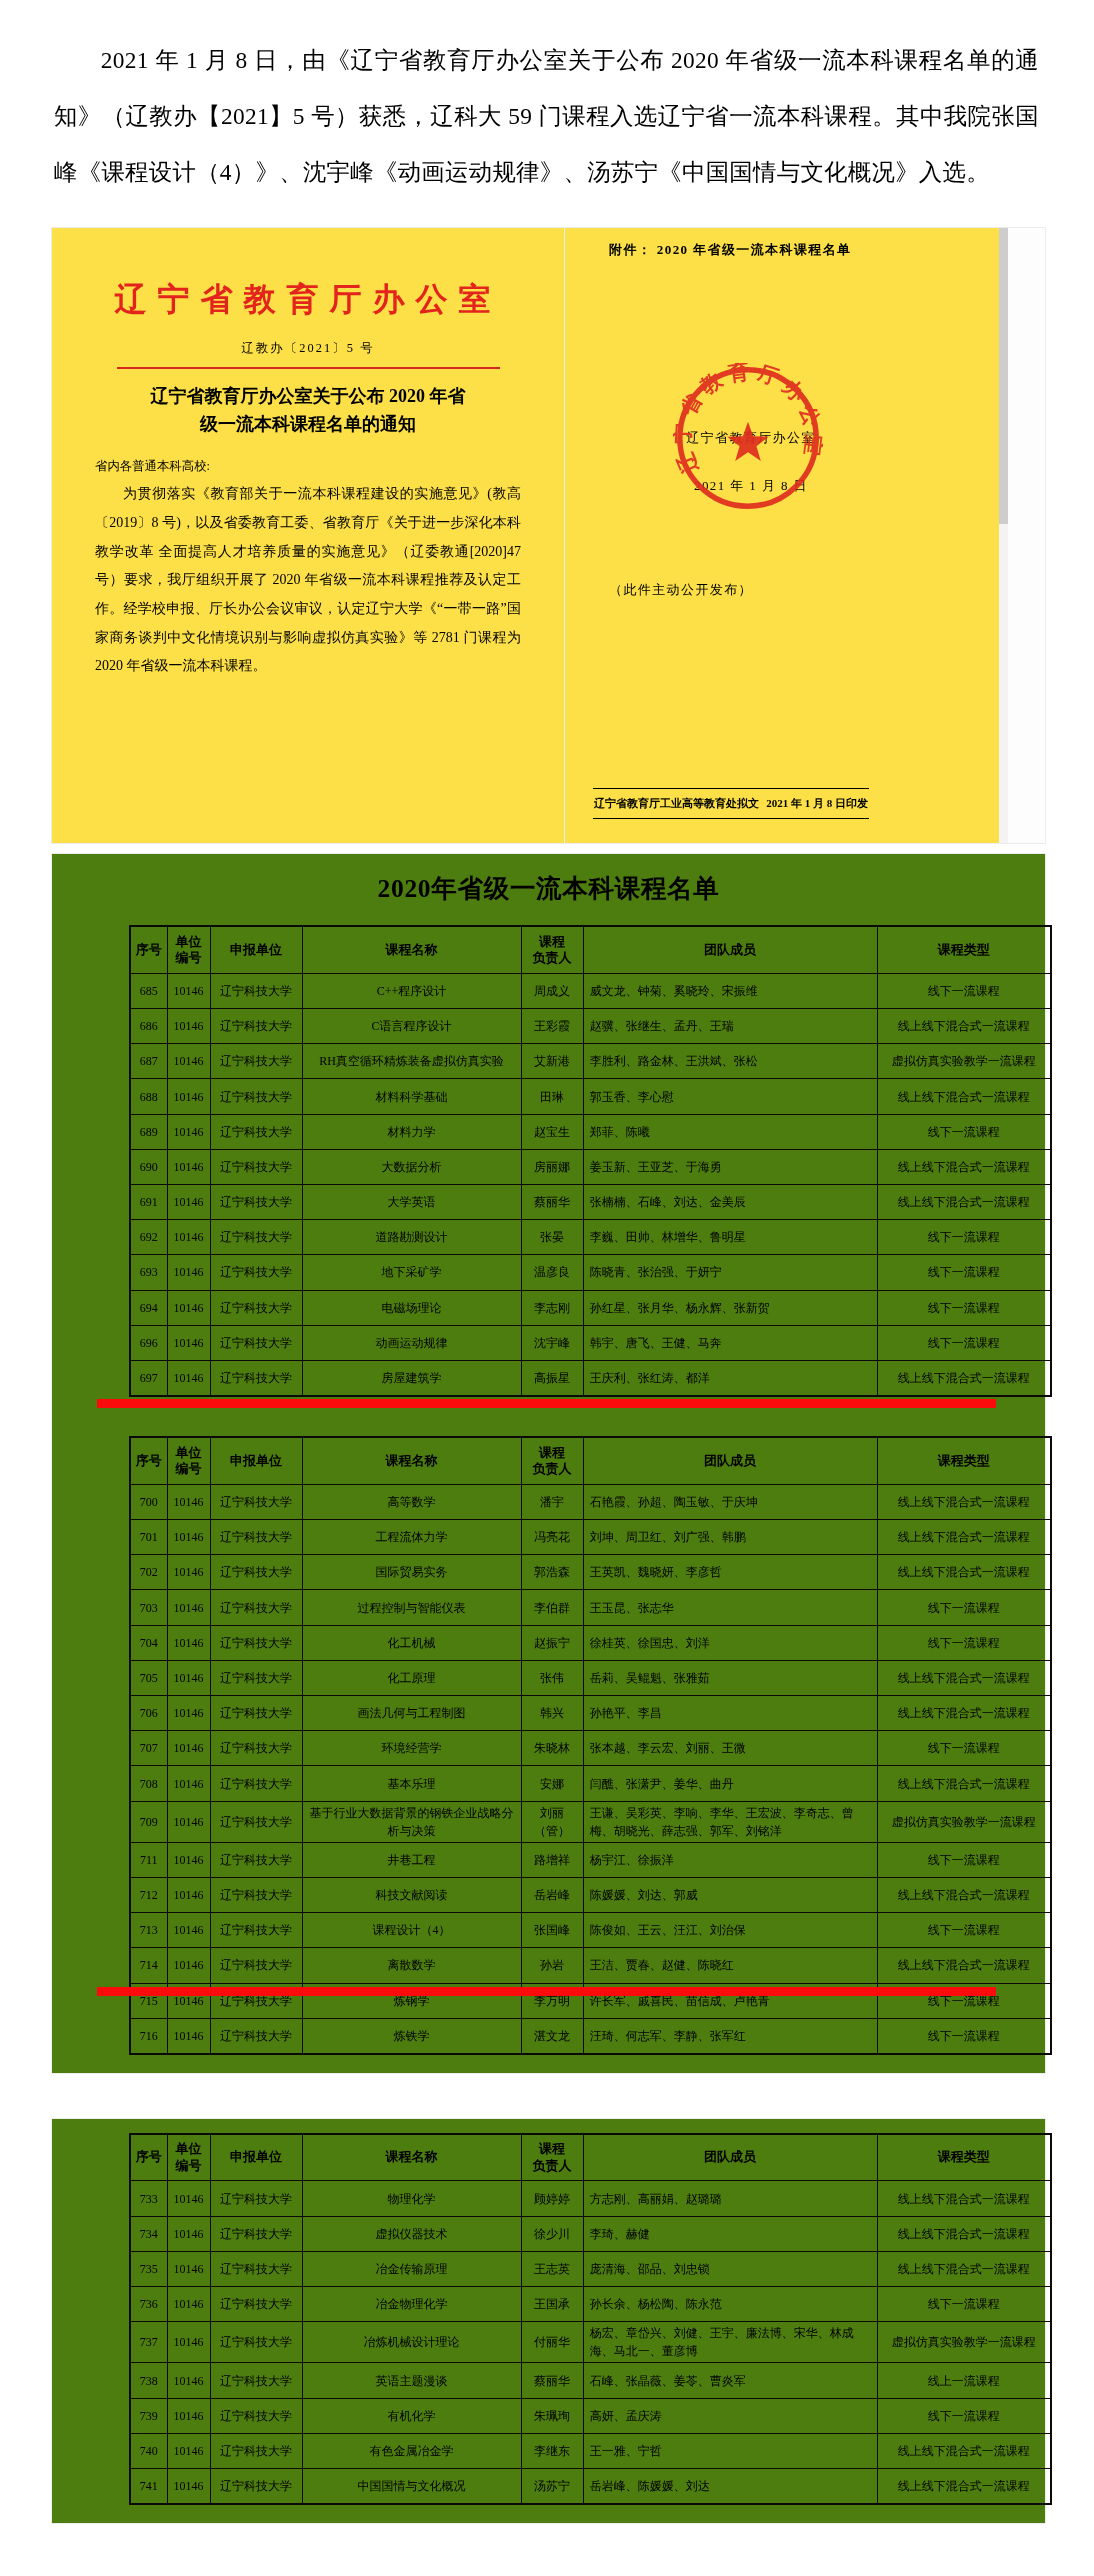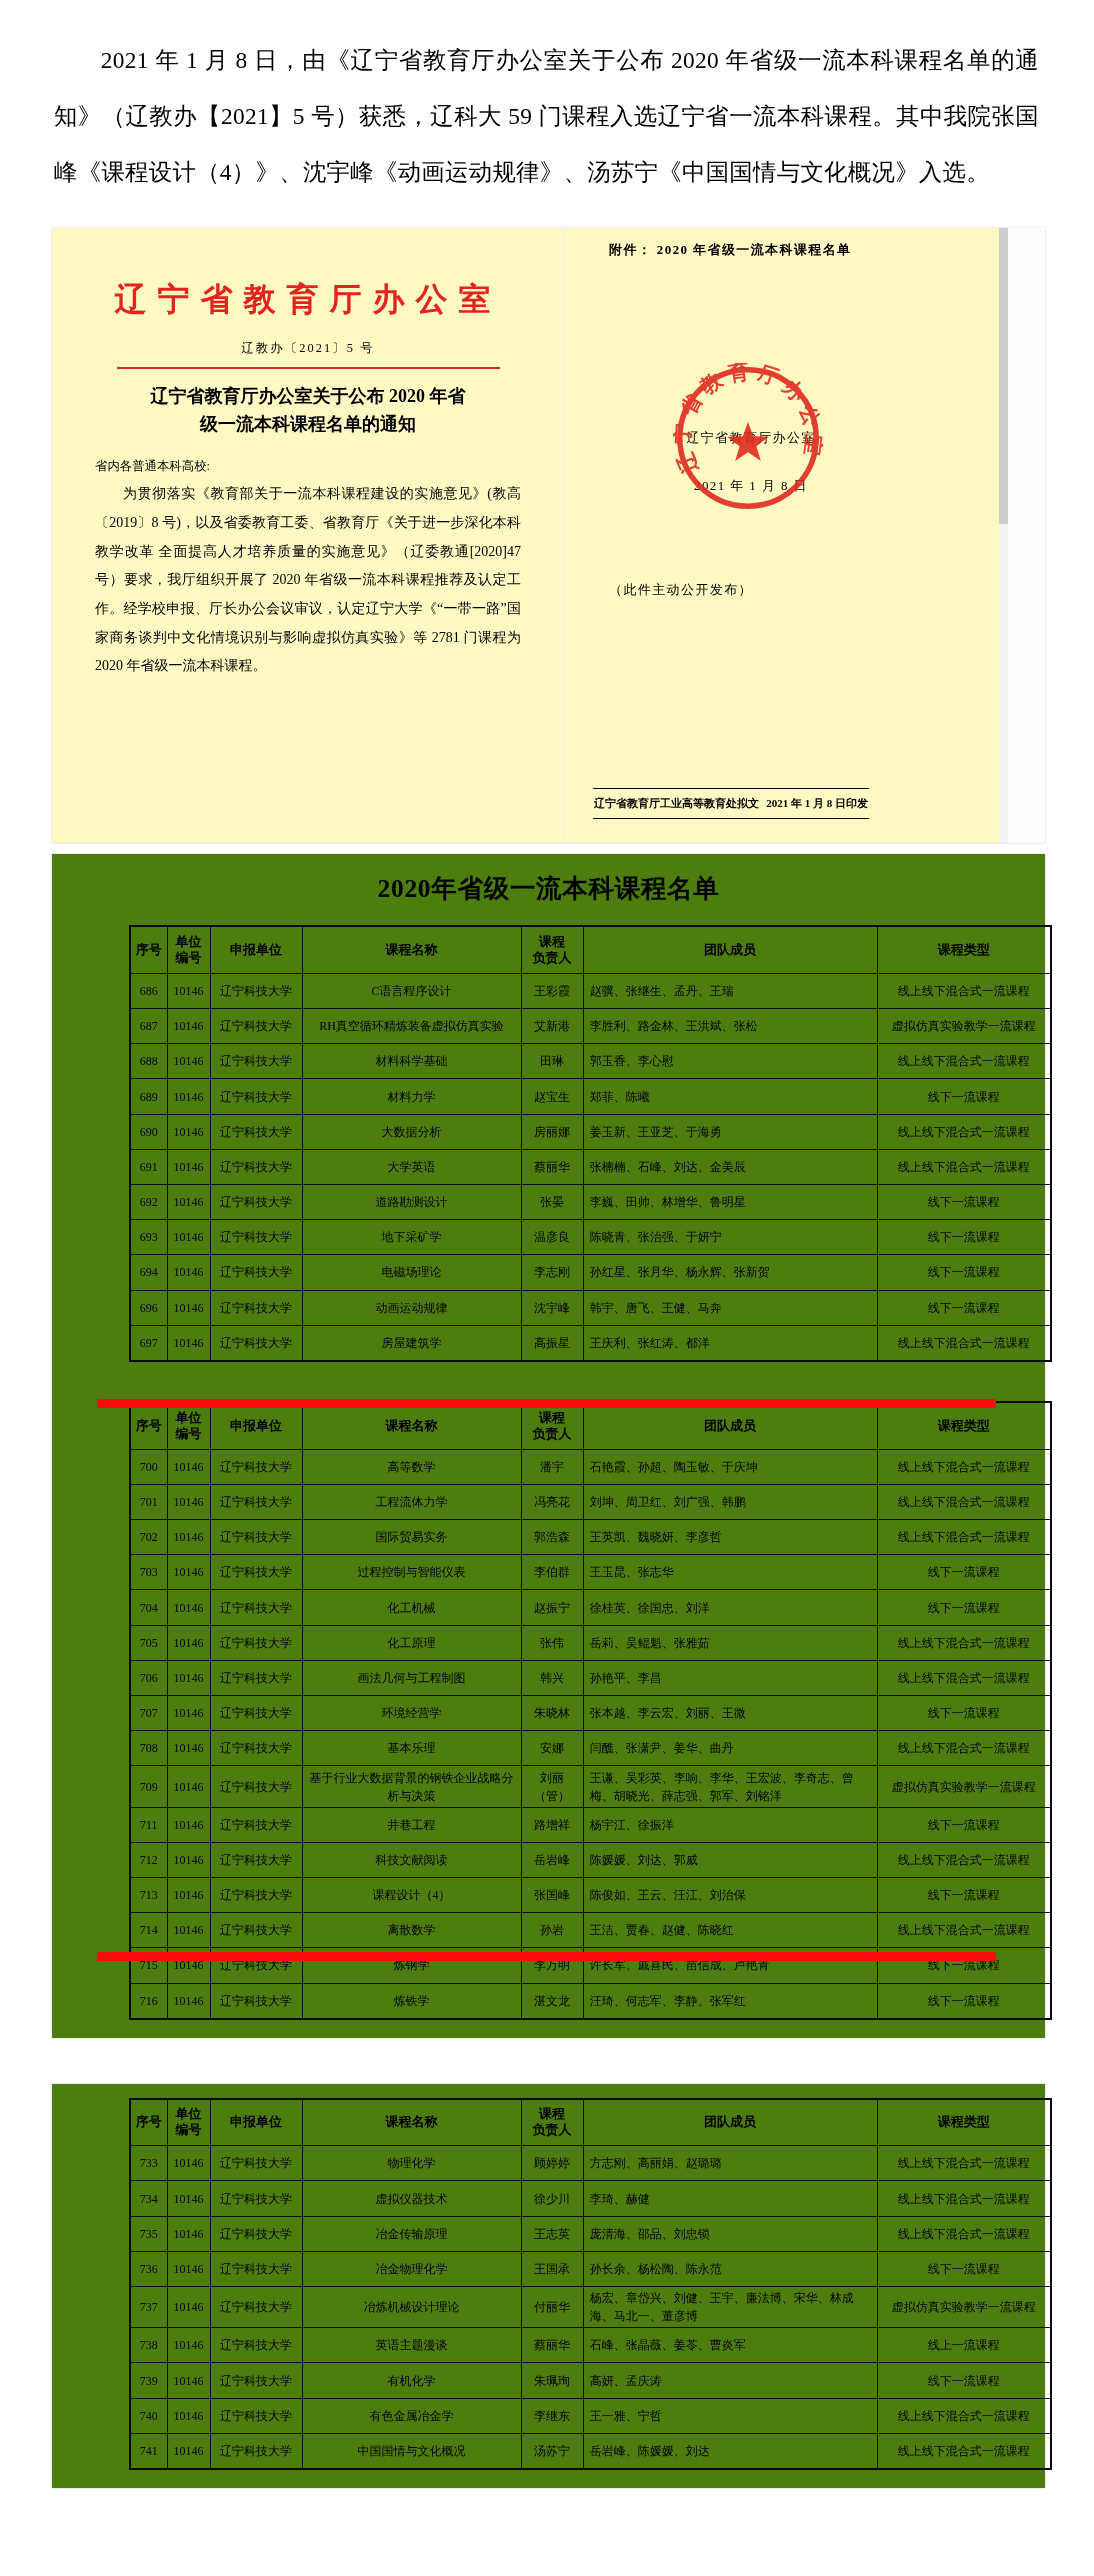--- a/index.html
+++ b/index.html
@@ -18,21 +18,21 @@
     text-indent:2em;
     letter-spacing:0.3px;
   }
   
   .docs-row{
     display:flex;
     margin:0 48px 0 51px;
     border:0.7px solid #ececec;
     background:#fdfdfd;
   }
-  .doc-page{background:#fef9c3;box-sizing:border-box;position:relative;height:615px;}
+  .doc-page{background:#fde047;box-sizing:border-box;position:relative;height:615px;}
   .doc-page.left{width:513px;border-right:0.7px solid #f0f0f0;}
   .doc-page.right{width:434px;}
   .agency-title{
     margin-top:50px;text-align:center;
     color:#e3241d;font-size:32px;font-weight:bold;letter-spacing:11px;white-space:nowrap;
   }
   .doc-number{text-align:center;margin-top:18px;font-size:12.4px;letter-spacing:2.1px;}
   .red-rule{width:383px;height:2.1px;background:#d5281e;margin:10.3px auto 0;}
   .notice-title{margin-top:13.8px;text-align:center;font-weight:bold;font-size:18px;line-height:1.55;white-space:pre-line;}
   .salutation{margin:19.3px 43px 0;font-size:12.4px;}
@@ -138,20 +138,29 @@
             <th>申报单位</th>
             <th>课程名称</th>
             <th>课程
 负责人</th>
             <th>团队成员</th>
             <th>课程类型</th>
           </tr>
         </thead>
         <tbody>
           <tr>
+            <td class="col-0">685</td>
+            <td class="col-1">10146</td>
+            <td class="col-2">辽宁科技大学</td>
+            <td class="col-3">C++程序设计</td>
+            <td class="col-4">周成义</td>
+            <td class="col-5">威文龙、钟菊、奚晓玲、宋振维</td>
+            <td class="col-6">线下一流课程</td>
+          </tr>
+          <tr>
             <td class="col-0">686</td>
             <td class="col-1">10146</td>
             <td class="col-2">辽宁科技大学</td>
             <td class="col-3">C语言程序设计</td>
             <td class="col-4">王彩霞</td>
             <td class="col-5">赵骥、张继生、孟丹、王瑞</td>
             <td class="col-6">线上线下混合式一流课程</td>
           </tr>
           <tr>
             <td class="col-0">687</td>

